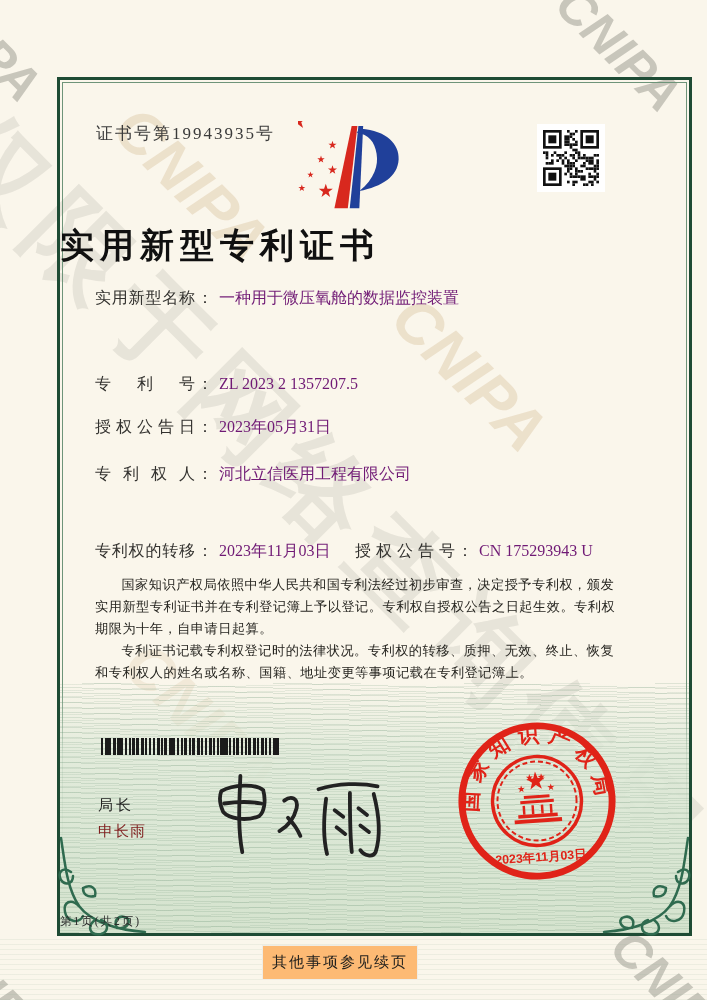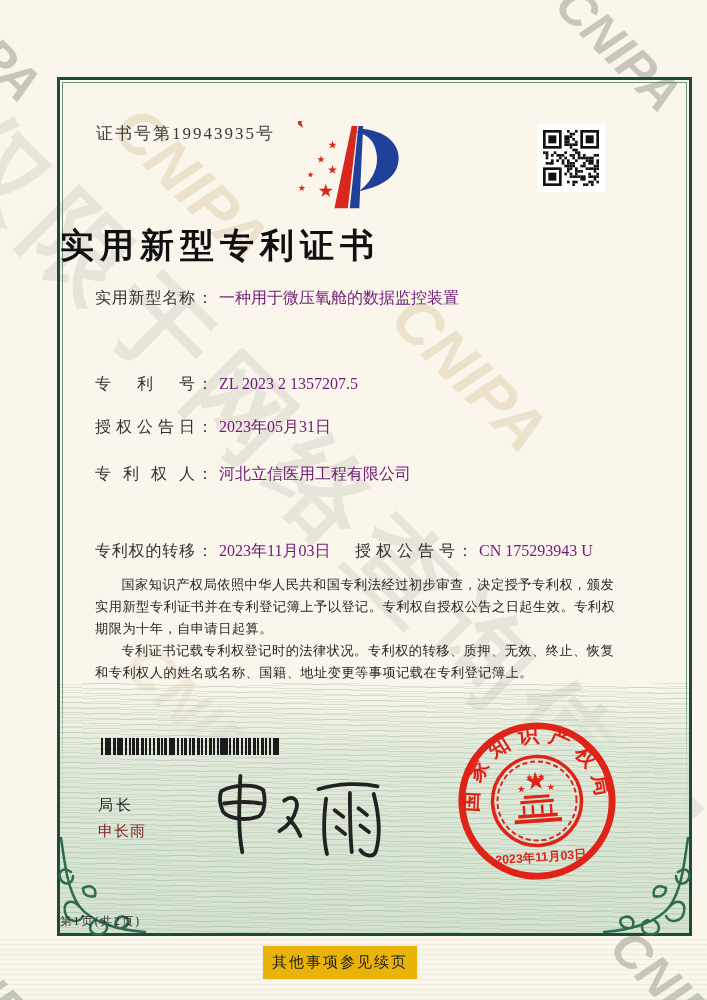--- a/index.html
+++ b/index.html
@@ -54,21 +54,21 @@
   .seal{position:absolute;left:393px;top:637px;width:168px;height:168px;transform:rotate(-4deg);}
 
   .pagenum{position:absolute;left:0;top:834px;width:100%;text-align:left;font-size:11.5px;color:#2c2c2c;letter-spacing:2px;}
 
   .flourish{position:absolute;width:90px;height:100px;bottom:-3px;}
   .flourish.left{left:-3px;}
   .flourish.right{right:-3px;transform:scaleX(-1);}
 
   .bottom-strip{position:absolute;left:0;right:0;top:939px;height:61px;
     background:repeating-linear-gradient(0deg, rgba(140,170,145,.12) 0 1px, rgba(0,0,0,0) 1px 5px);}
-  .contbox{position:absolute;left:262px;top:945px;width:154px;height:33px;background:#eab308;border:1px solid #EFEDE6;
+  .contbox{position:absolute;left:262px;top:945px;width:154px;height:33px;background:#fdba74;border:1px solid #EFEDE6;
     text-align:center;line-height:33px;font-size:15px;color:#22211E;letter-spacing:2px;}
 </style>
 </head>
 <body>
 
 <div class="page">
 
   <div class="wm wm-gray" style="left:-55px;top:-35px;">CNIPA</div>
   <div class="wm wm-gray" style="left:585px;top:-25px;">CNIPA</div>
   <div class="wm wm-gray" style="left:-45px;top:915px;">CNIPA</div>

